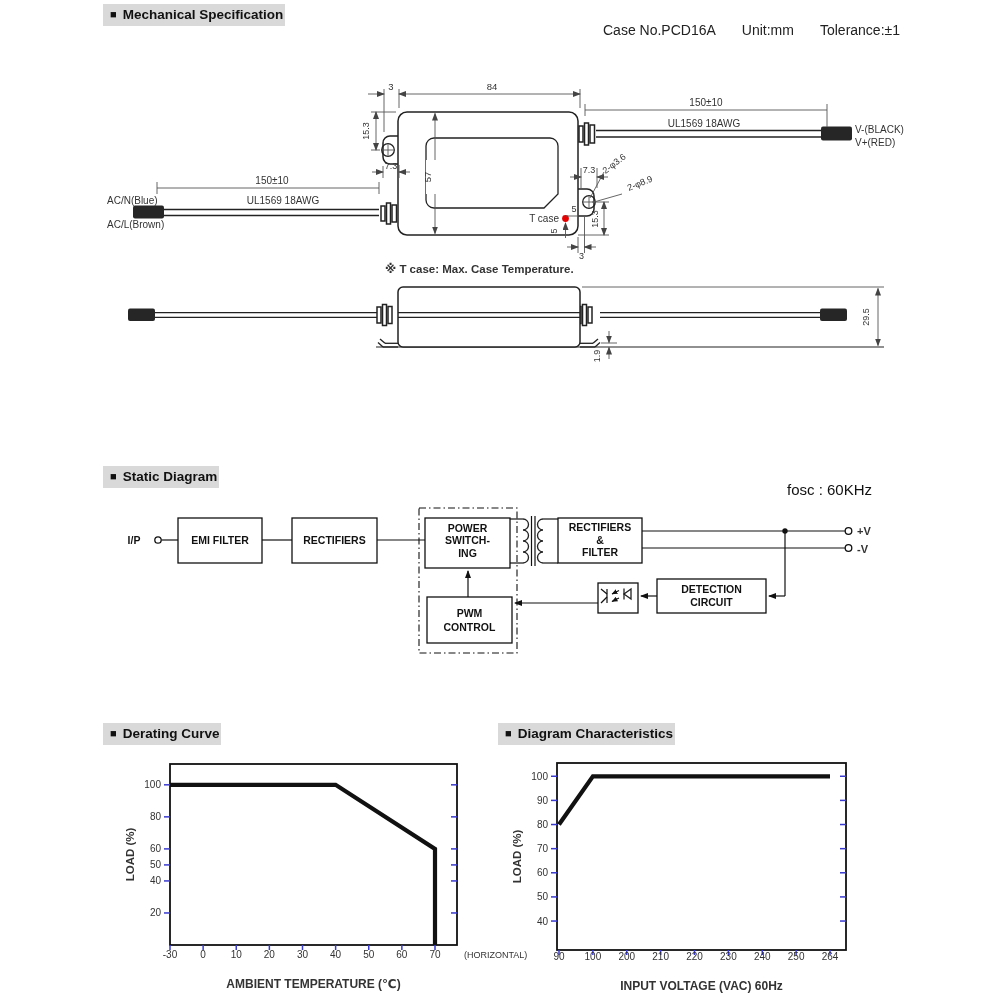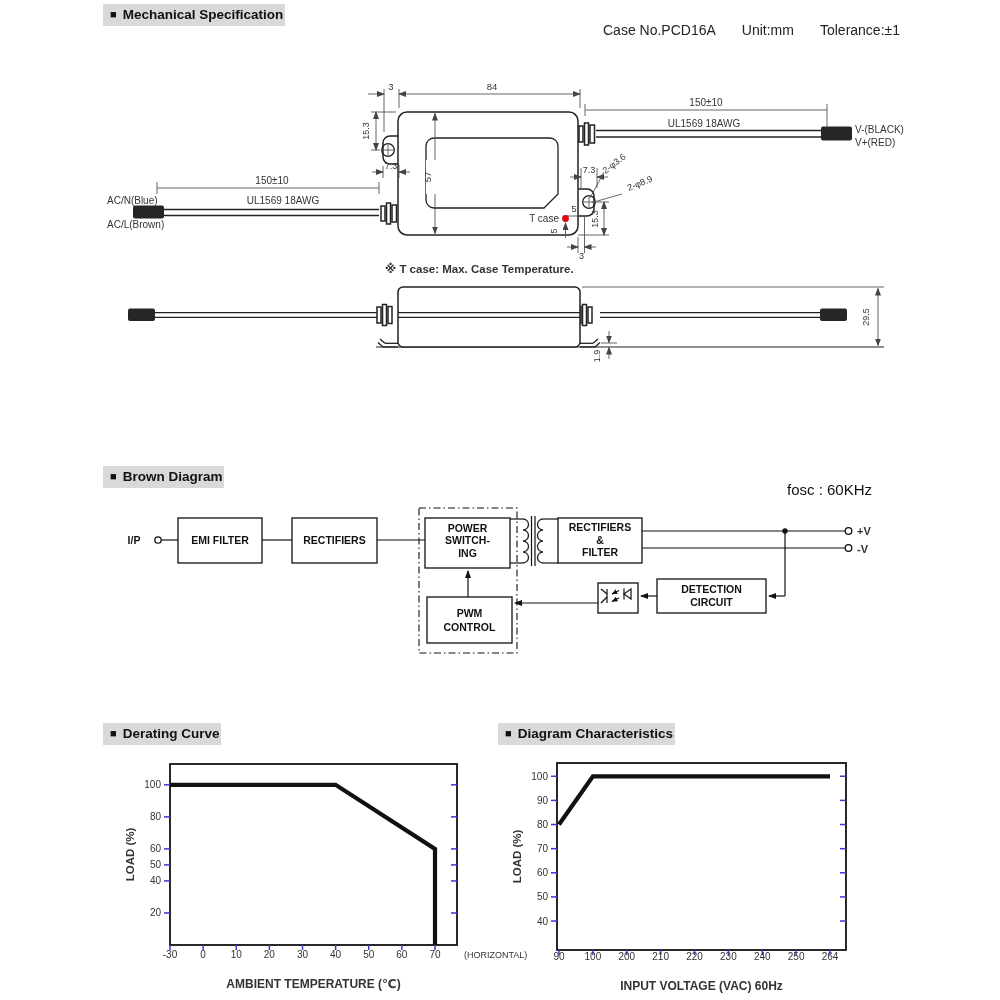--- a/index.html
+++ b/index.html
@@ -27,21 +27,21 @@
 </style>
 </head>
 <body>
 
 <div class="sec" style="left:103px;top:4px"><span class="sq">■</span><span>Mechanical Specification</span></div>
 
 <div class="caseinfo">
   <span>Case No.PCD16A</span><span>Unit:mm</span><span>Tolerance:±1</span>
 </div>
 
-<div class="sec" style="left:103px;top:466px"><span class="sq">■</span><span>Brown Diagram</span></div>
+<div class="sec" style="left:103px;top:466px"><span class="sq">■</span><span>Static Diagram</span></div>
 
 <div class="fosc">fosc : 60KHz</div>
 
 <div class="sec" style="left:103px;top:723px"><span class="sq">■</span><span>Derating Curve</span></div>
 
 <div class="sec" style="left:498px;top:723px"><span class="sq">■</span><span>Diagram Characteristics</span></div>
 
 <svg style="left:0;top:45px" width="1000" height="355" viewBox="0 45 1000 355">
   <defs>
     <marker id="arrS" markerWidth="8" markerHeight="6" refX="7" refY="3" orient="auto-start-reverse" markerUnits="userSpaceOnUse">

